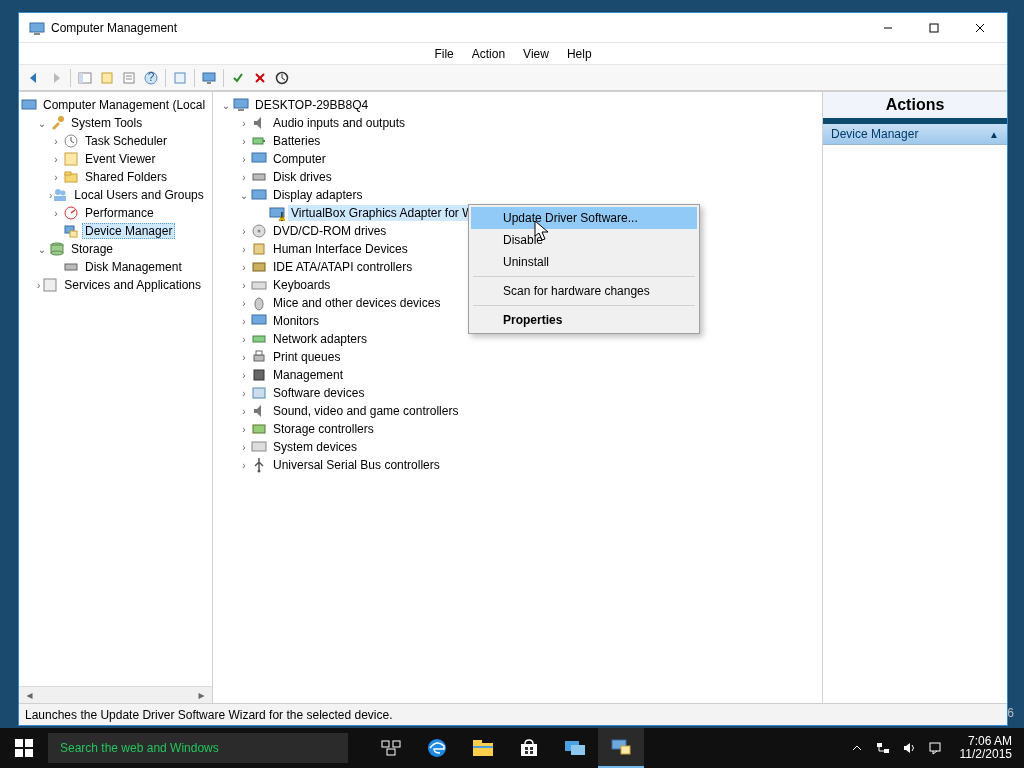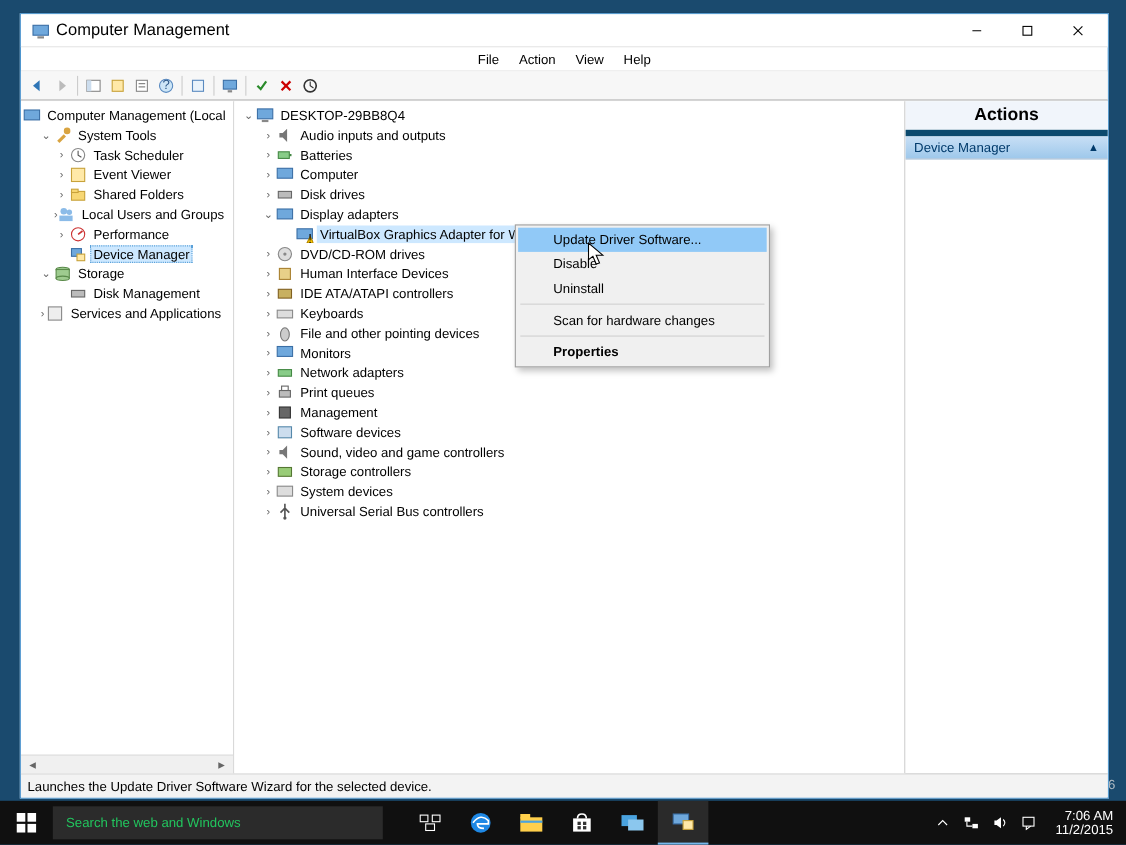--- a/index.html
+++ b/index.html
@@ -10,21 +10,21 @@
 .watermark { position: absolute; right: 10px; bottom: 48px; color: #ddd; font-size: 11px; text-align: right; opacity: 0.8; }
 
 
 .window {
   position: absolute; left: 18px; top: 12px; width: 990px; height: 714px;
   background: #fff; border: 1px solid #3a8ac9; box-shadow: 0 0 0 1px rgba(0,0,0,.05);
   display: flex; flex-direction: column;
 }
 .titlebar { height: 30px; display: flex; align-items: center; padding: 0 4px; background: #fff; border-bottom: 1px solid #e5e5e5; }
 .titlebar .app-icon { width: 16px; height: 16px; margin: 0 6px; }
-.titlebar .title { flex: 1; font-size: 15px; }
+.titlebar .title { flex: 1; font-size: 12px; }
 .win-controls { display: flex; }
 .win-btn { width: 46px; height: 30px; display: flex; align-items: center; justify-content: center; }
 
 .menubar { height: 22px; display: flex; align-items: center; padding: 0 6px; gap: 2px; border-bottom: 1px solid #e5e5e5; justify-content: center; }
 .menubar span { padding: 2px 8px; font-size: 12px; }
 
 .toolbar { height: 26px; display: flex; align-items: center; padding: 2px 4px; gap: 0; border-bottom: 1px solid #d0d0d0; background: #f7f7f7; }
 .tb-btn { width: 22px; height: 22px; display: flex; align-items: center; justify-content: center; border: 1px solid transparent; }
 .tb-div { width: 1px; height: 18px; background: #ccc; margin: 0 3px; }
 
@@ -373,21 +373,21 @@
               <svg class="ic" viewBox="0 0 16 16">
                 <rect x="1" y="5" width="14" height="7" fill="#ddd" stroke="#888"></rect>
               </svg>
               <span class="lbl">Keyboards</span>
             </div>
           <div class="tree-row mid-indent-1">
               <span class="twisty">›</span>
               <svg class="ic" viewBox="0 0 16 16">
                 <ellipse cx="8" cy="9" rx="4" ry="6" fill="#ccc" stroke="#777"></ellipse>
               </svg>
-              <span class="lbl">File and other pointing devices</span>
+              <span class="lbl">Mice and other devices devices</span>
             </div>
           <div class="tree-row mid-indent-1">
               <span class="twisty">›</span>
               <svg class="ic" viewBox="0 0 16 16">
                 <rect x="1" y="2" width="14" height="9" fill="#6fa8dc" stroke="#3a6ea5"></rect>
               </svg>
               <span class="lbl">Monitors</span>
             </div>
           <div class="tree-row mid-indent-1">
               <span class="twisty">›</span>

